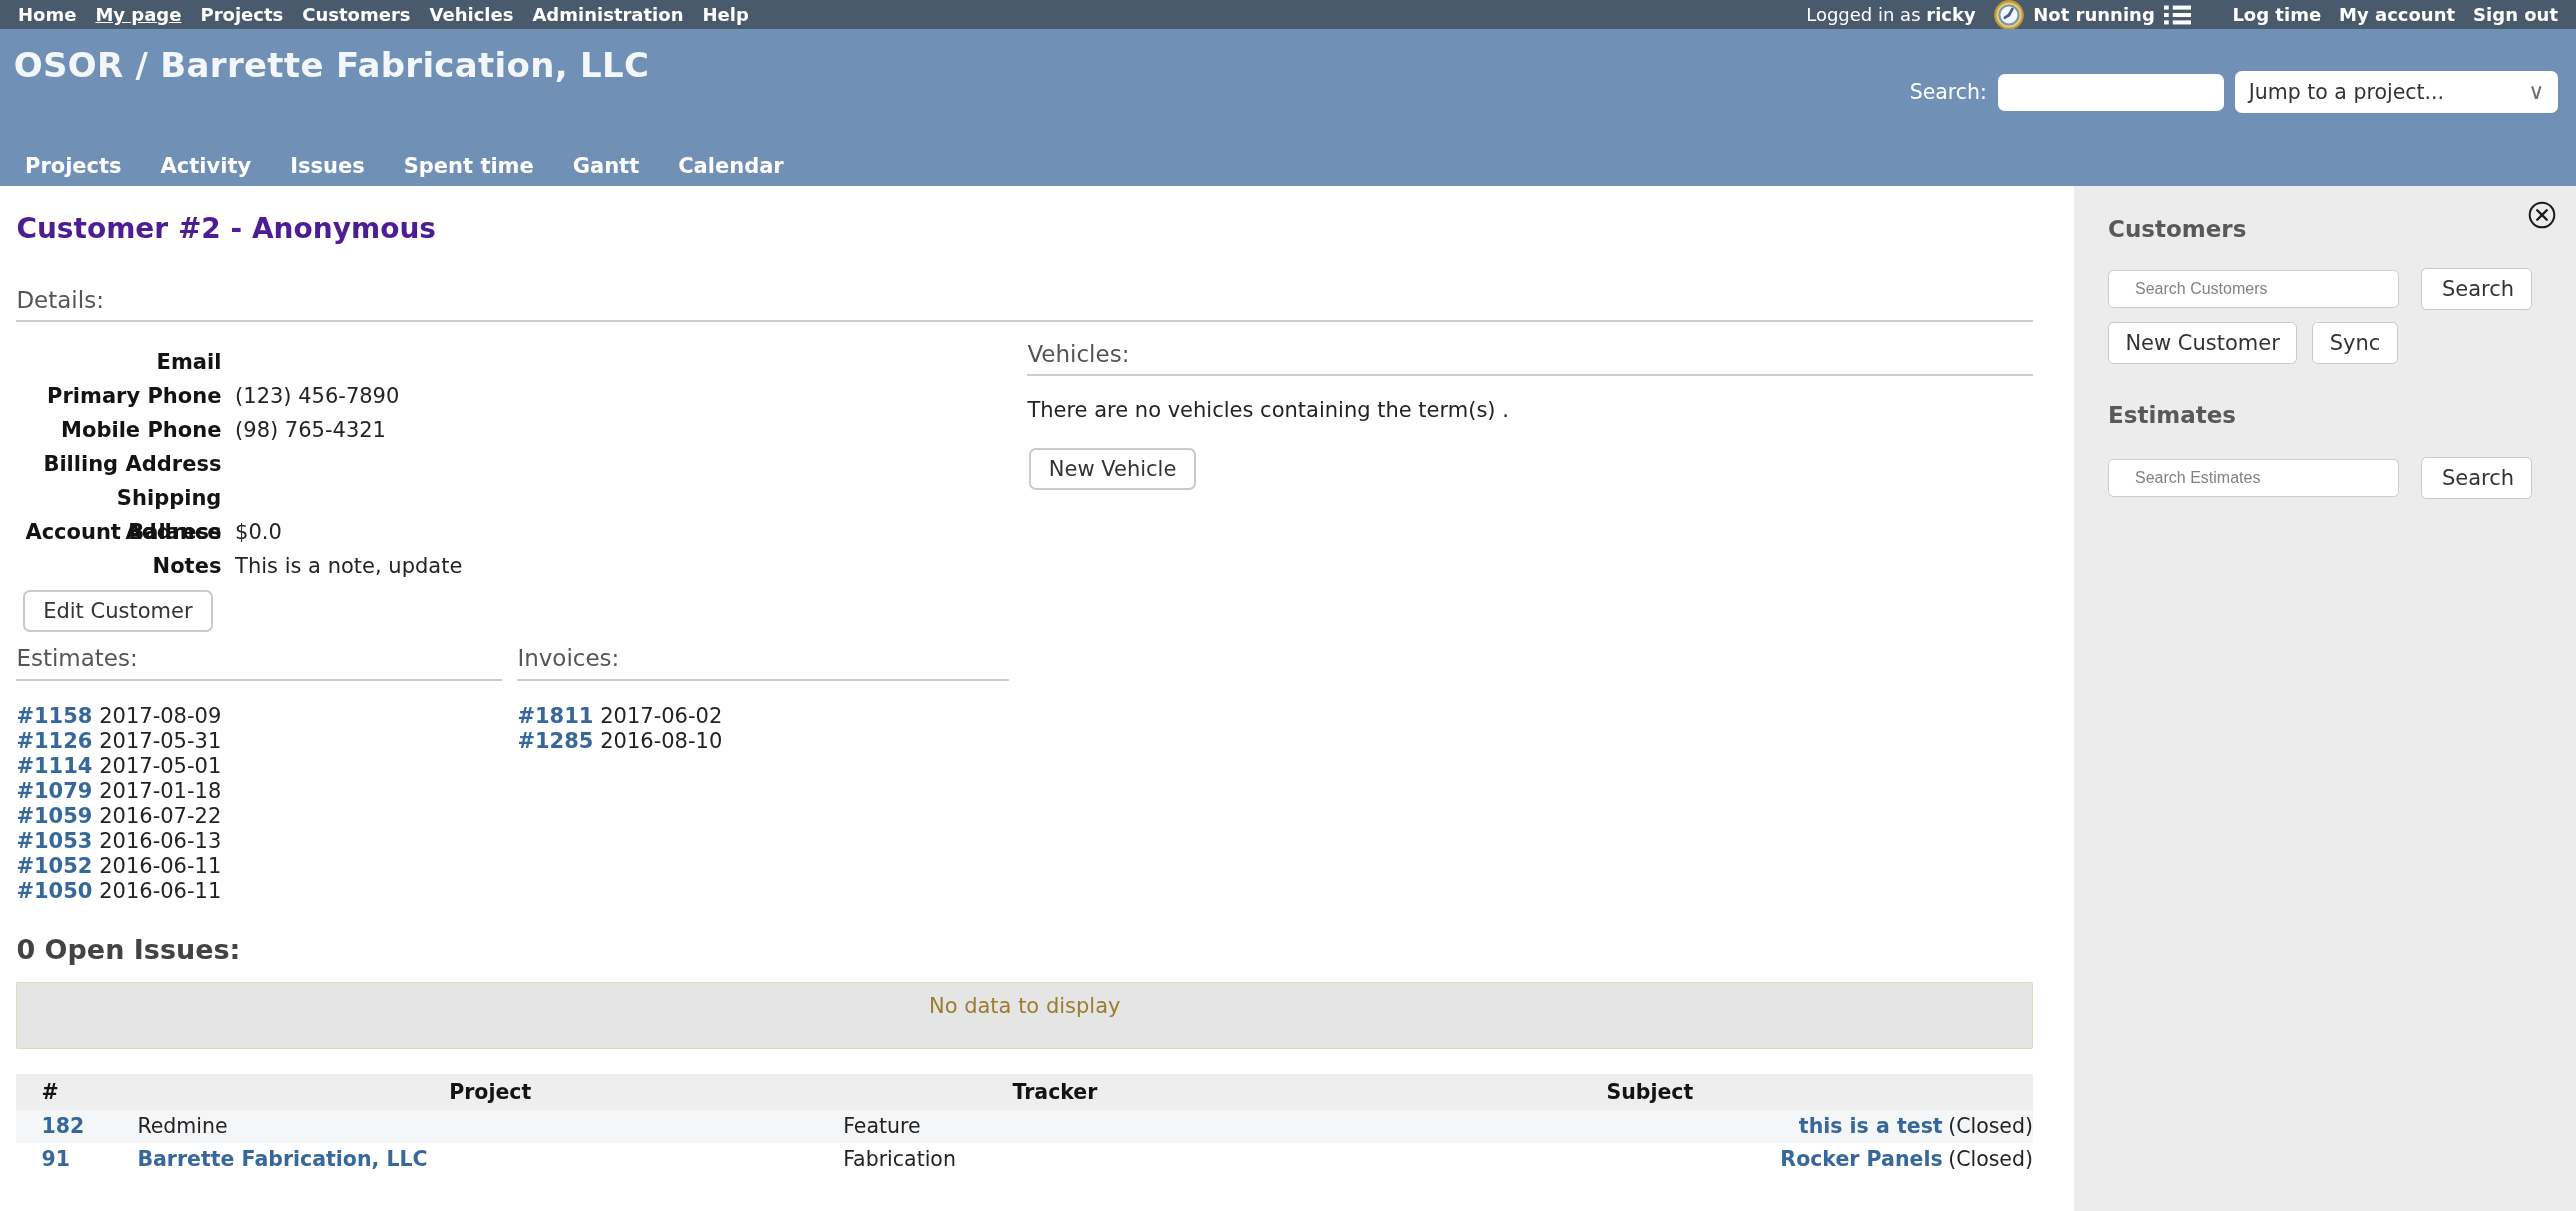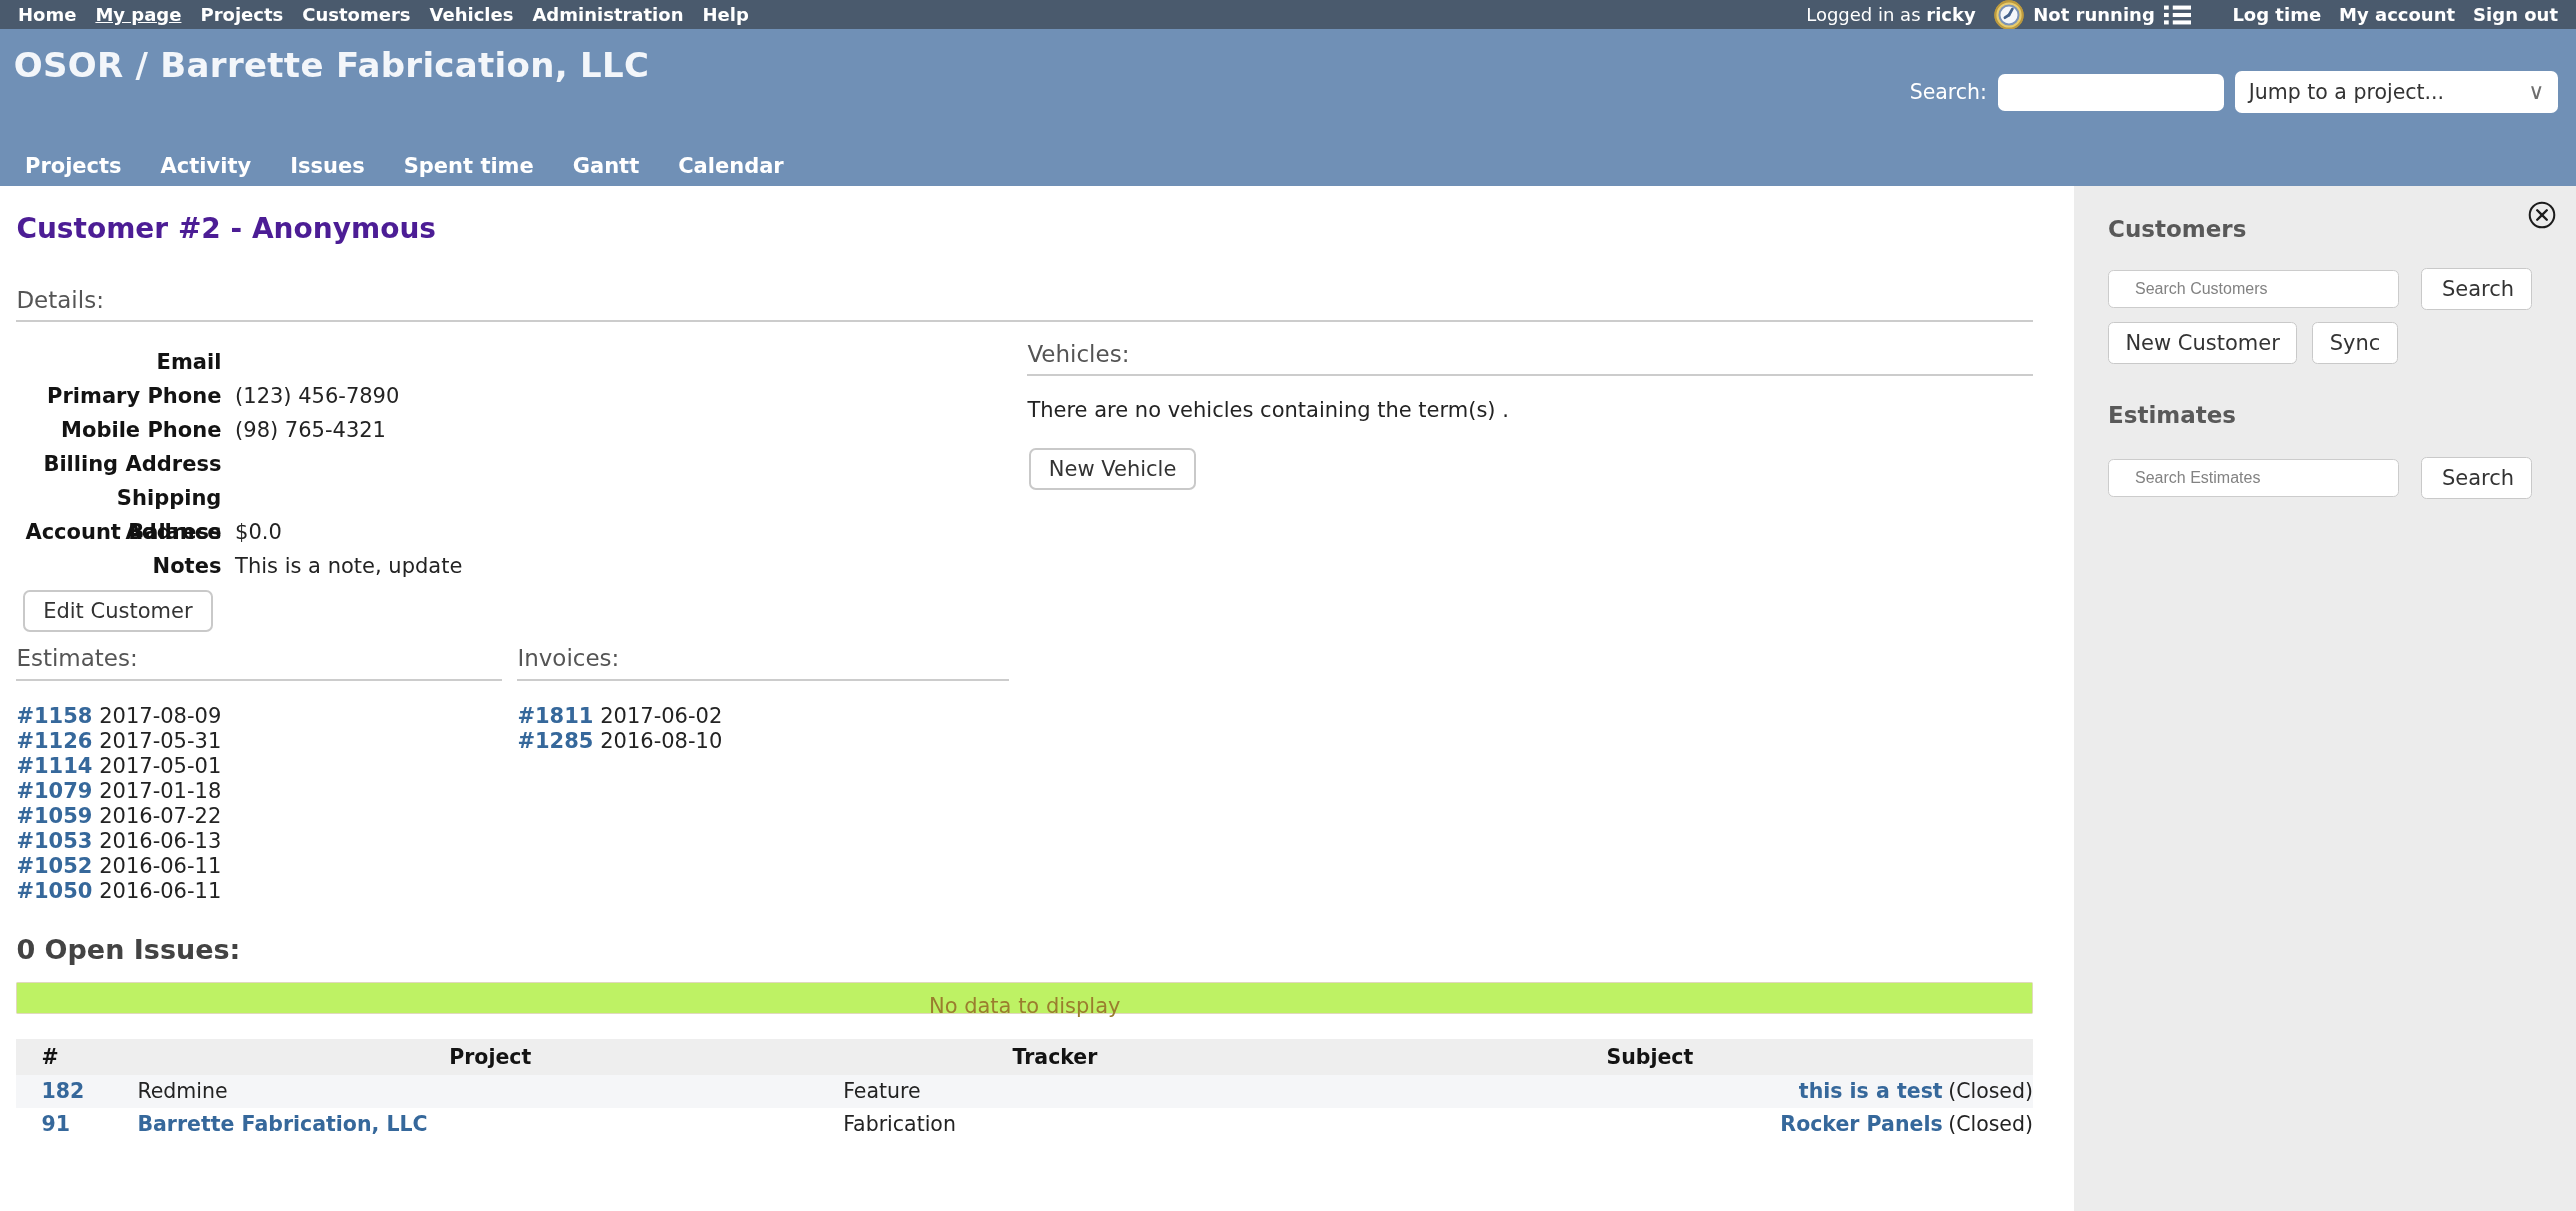--- a/index.html
+++ b/index.html
@@ -62,21 +62,21 @@
   .doc-date { color:#232323; margin-left:6.8px; }
 
   .vehicles-col { width:1006px; flex:none; }
   .vehicles-head { margin-top:19px; font-size:23px; color:#555; padding-bottom:6.8px;
     border-bottom:2.1px solid #ccc; }
   .vehicles-msg { margin-top:22px; font-size:21px; color:#232323; }
   .vehicles-btn { margin-top:26px; margin-left:1.4px; }
 
   .h2b { font-size:27px; font-weight:bold; color:#434343; }
   .open-head { margin-top:30px; }
-  .banner { margin-top:16.4px; height:32px; line-height:47px; background:#bef264;
+  .banner { margin-top:16.4px; height:67px; line-height:47px; background:#e5e5e5;
     border:1.4px solid #e0d9bd; border-radius:1.4px; text-align:center; font-size:21px; color:#9a7d2e; }
   .closed-head { margin-top:38px; }
 
   .issues-table { margin-top:25px; width:100%; border-collapse:collapse; font-size:20.5px; }
   .issues-table th { background:#eee; height:36px; font-weight:bold; color:#131313; text-align:center; }
   .issues-table td { height:33px; text-align:left; color:#232323; }
   .c-id { width:6%; text-align:left !important; padding-left:25px; }
   .c-project { width:35%; }
   .c-tracker { width:21%; }
   .c-subject { width:38%; }

